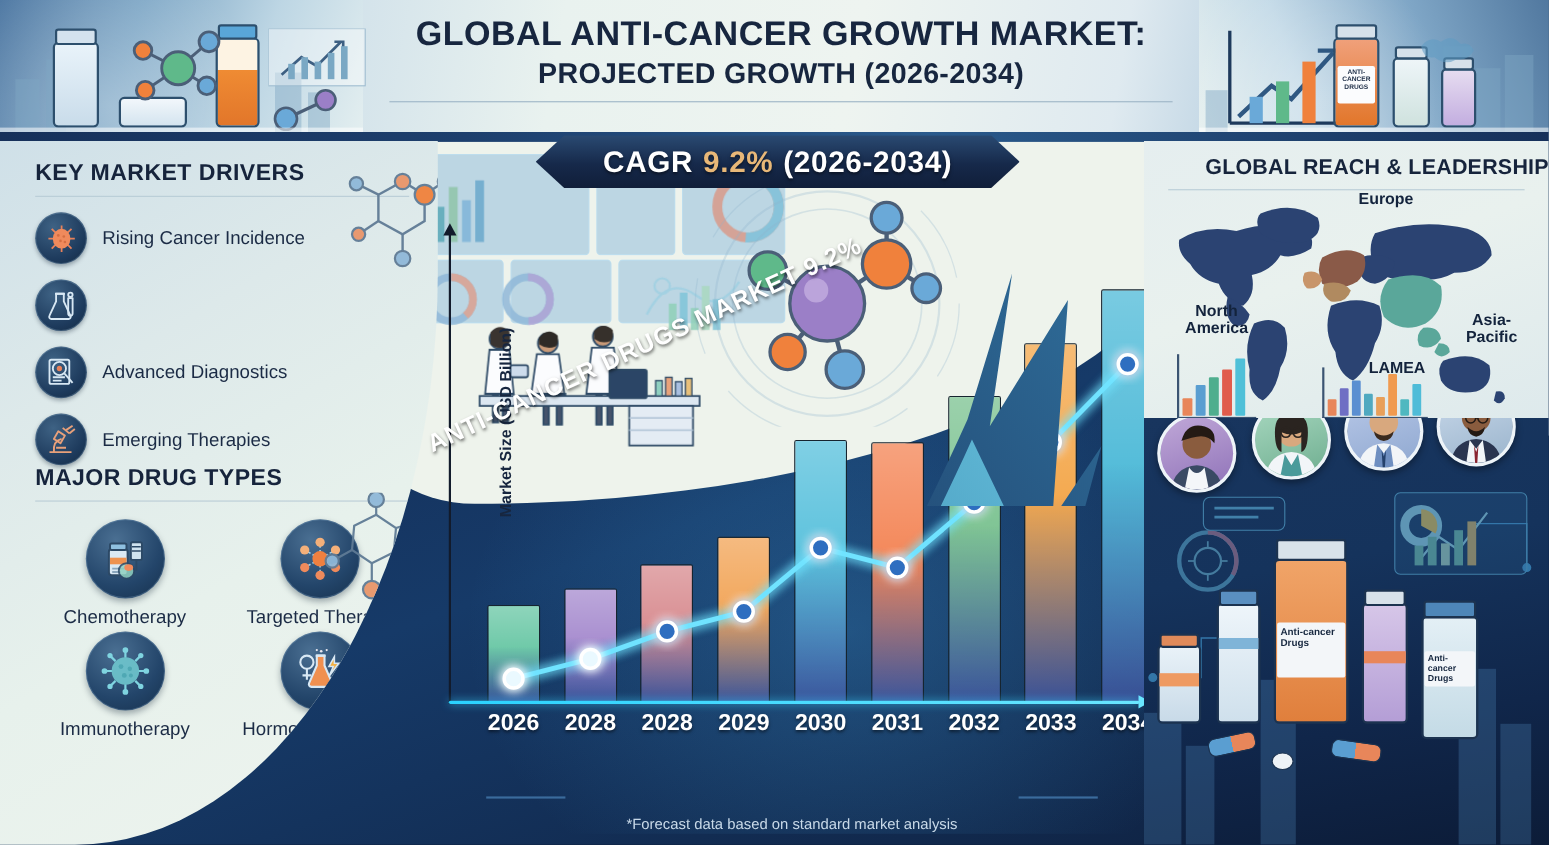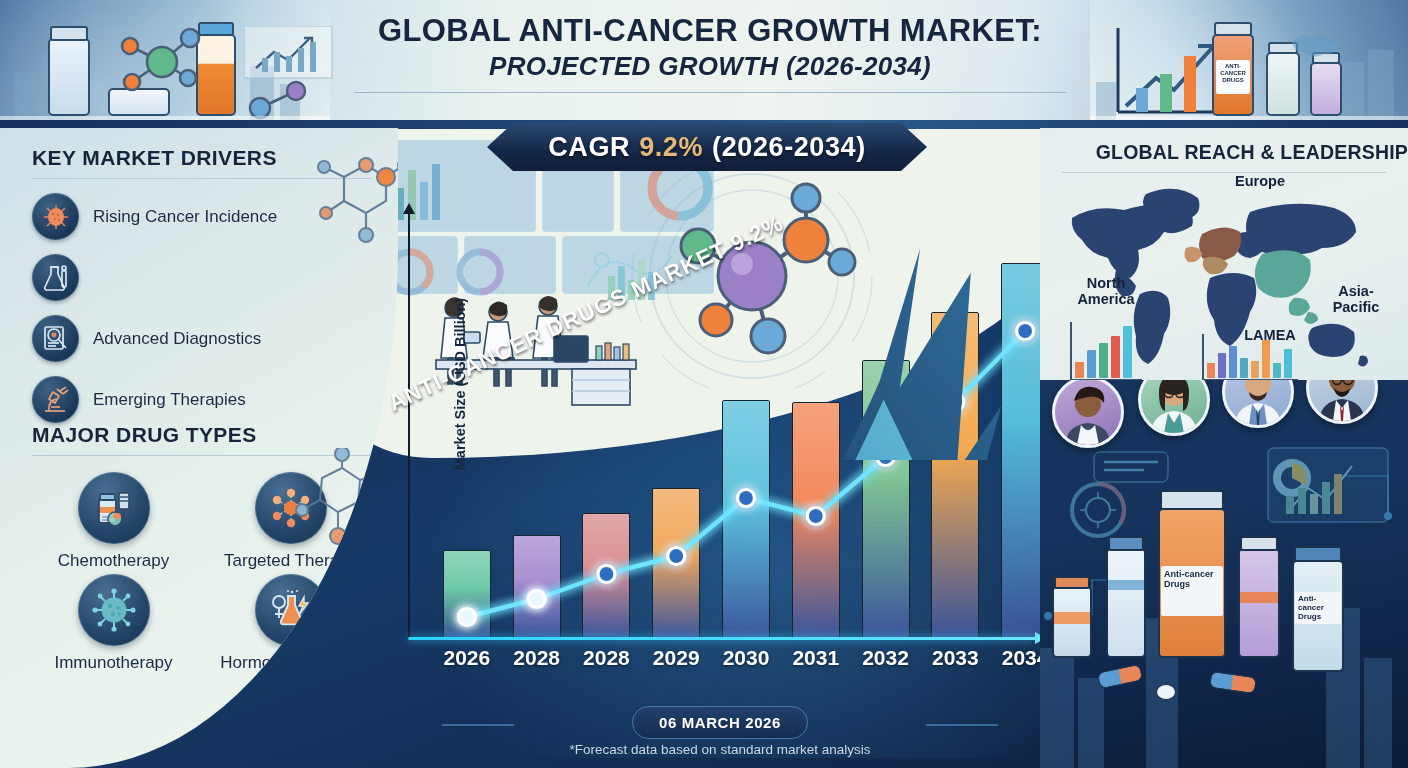--- a/index.html
+++ b/index.html
@@ -32,21 +32,20 @@
   .title-wrap {
     position:absolute; left: 330px; right: 318px; top: 14px; text-align:center;
   }
   .title-main {
     font-size: 31px; font-weight: 800; letter-spacing: .4px;
     color: #17263f; line-height: 1.08;
   }
   .title-sub {
     font-size: 26px; font-weight: 600; color:#17263f; letter-spacing:.3px;
     margin-top: 4px;
-    font-style: italic;
   }
   .title-rule { height:1px; background:#9db5c6; margin: 10px 24px 0 24px; }
 
   .header-strip {
     position:absolute; left:0; top:120px; width:1408px; height:9px;
     background:linear-gradient(90deg,#16305a,#1d3f6d 30%,#2a5a8c 60%,#16305a);
   }
 
   
   .left-panel {
@@ -887,17 +886,16 @@
               <line x1="32" y1="25" x2="35" y2="25"></line>
           </g>
         </svg>
       </div>
     </div>
   </div>
 
   <div class="date-row">
     <div class="date-line" style="left:12px;"></div>
     <div class="date-line" style="right:12px;"></div>
-    <span class="date-badge">06 MARCH 2026</span>
   </div>
   <div class="footnote">*Forecast data based on standard market analysis</div>
 
 </div>
 
 </body></html>

